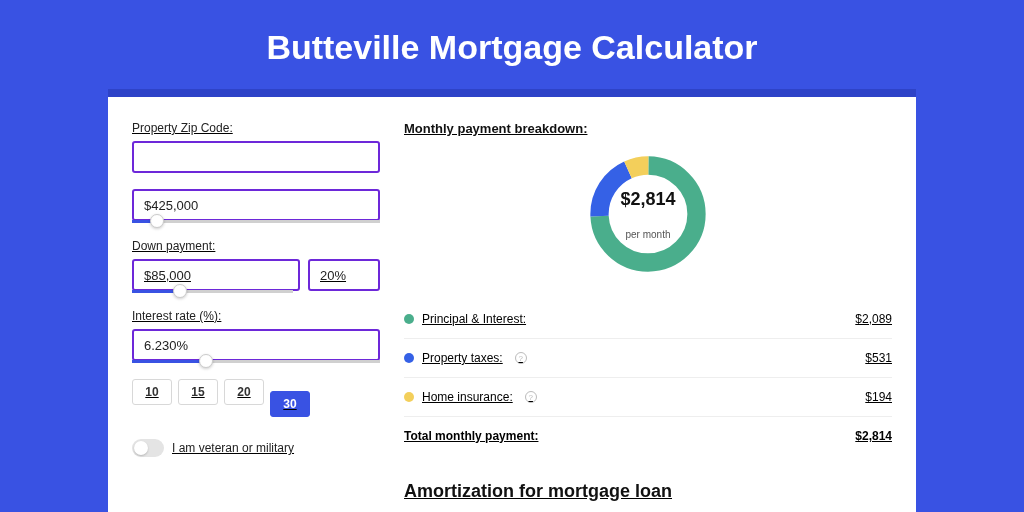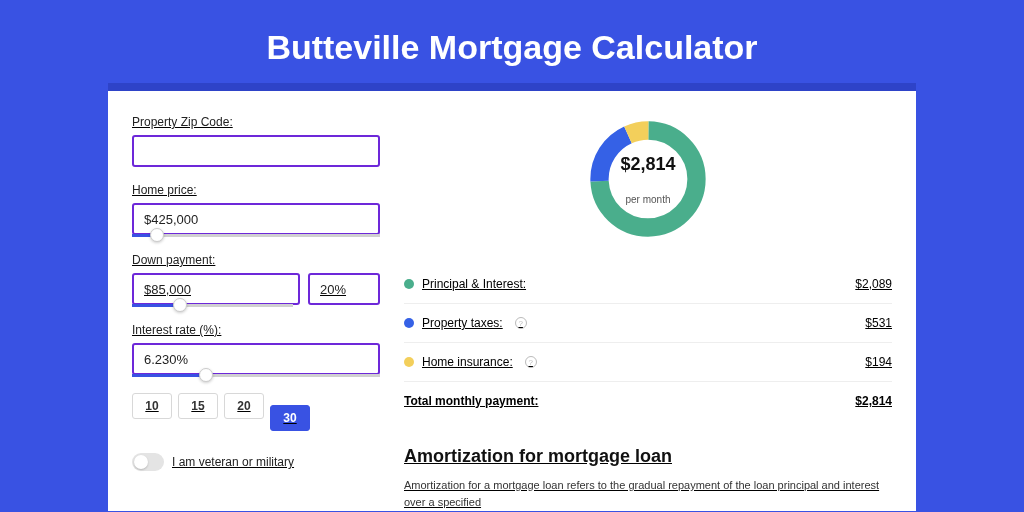--- a/index.html
+++ b/index.html
@@ -8,21 +8,21 @@
   background: #3952e3;
   width: 1024px;
   height: 512px;
   overflow: hidden;
 }
 .page-title {
   text-align: center;
   color: #fff;
   font-size: 34px;
   font-weight: 700;
-  padding: 28px 0 16px 0;
+  padding: 28px 0 22px 0;
 }
 .card-shadow {
   background: #2e43c8;
   margin: 0 108px;
   padding: 0;
   text-decoration: underline;
 }
 .card {
   background: #fff;
   margin: 0 0 0 0;
@@ -178,21 +178,20 @@
 <div class="card">
 
   <div class="left">
 
     <div class="field-block">
       <div class="field-label">Property Zip Code:</div>
       <input class="text-input" value="" style="">
     </div>
 
     <div class="field-block">
-      <div class="field-label">Home price:</div>
       <input class="text-input" value="$425,000" style="">
       <div class="slider-track">
         <div class="slider-fill" style="width:10%"></div>
         <div class="slider-thumb" style="left:10%"></div>
       </div>
     </div>
 
     <div class="field-block">
       <div class="field-label">Down payment:</div>
       <div class="dp-row">
@@ -226,20 +225,21 @@
     <div class="toggle-row">
       <div class="toggle">
         <div class="toggle-knob"></div>
       </div>
       <span class="toggle-label">I am veteran or military</span>
     </div>
 
   </div>
 
   <div class="right">
+    <div class="right-heading">Monthly payment breakdown:</div>
 
     <div class="donut-wrap">
       <div class="donut">
         <svg viewBox="0 0 42 42">
           <circle cx="21" cy="21" r="15.915" fill="none" stroke="#4aae8c" stroke-width="6" stroke-dasharray="74.2 25.8" stroke-dashoffset="25"></circle>
           <circle cx="21" cy="21" r="15.915" fill="none" stroke="#3561e6" stroke-width="6" stroke-dasharray="18.9 81.1" stroke-dashoffset="50.8"></circle>
           <circle cx="21" cy="21" r="15.915" fill="none" stroke="#f3cf5b" stroke-width="6" stroke-dasharray="6.9 93.1" stroke-dashoffset="31.9"></circle>
         </svg>
         <div class="donut-center">
           <div class="donut-amount">$2,814</div>

